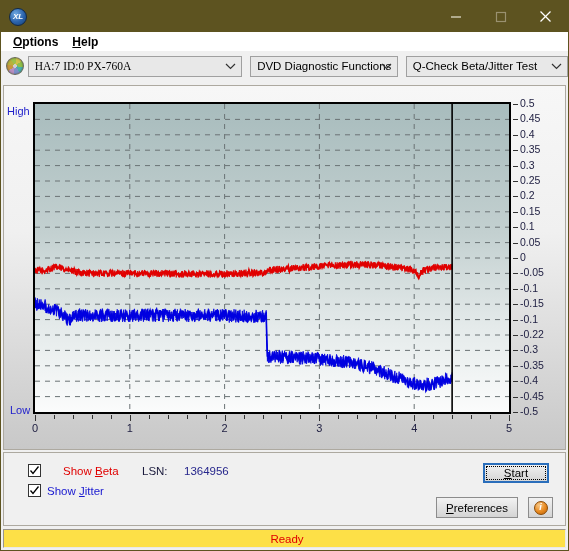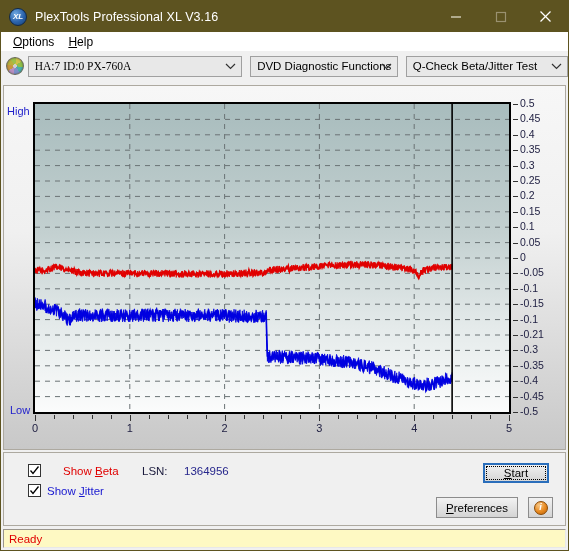--- a/index.html
+++ b/index.html
@@ -53,20 +53,21 @@
   }
   .win-btn svg { display: block; }
 
   
   .menubar {
     position: absolute; left: 0; top: 31px;
     width: 567px; height: 19px;
     background: #ffffff;
     display: flex; align-items: center;
     padding-left: 6px;
+    font-weight: bold;
   }
   .menu-item {
     font-size: 12px; color: #000;
     padding: 1px 8px 1px 6px;
     white-space: nowrap;
   }
   .menu-item u { text-decoration: underline; }
 
   
   .toolbar {
@@ -201,37 +202,36 @@
     border: 1px solid #8a4a06;
     color: #fff; font-size: 9px; font-weight: bold; font-style: italic;
     display: flex; align-items: center; justify-content: center;
     line-height: 1;
   }
 
   
   .statusbar {
     position: absolute; left: 2px; top: 528px;
     width: 563px; height: 19px;
-    background: #fef9c3;
+    background: #fde047;
     border: 1px solid #9a958c;
     border-right-color: #e8e8e8; border-bottom-color: #e8e8e8;
-    display: flex; align-items: center;
+    display: flex; align-items: center; justify-content: center;
   }
   #status-text {
     font-size: 11.5px; color: #e00000; padding-left: 5px;
   }
 </style>
 </head>
 <body>
 
 <div id="app">
 
   <div class="titlebar">
     <div class="app-icon">XL</div>
-    <div class="title-text">PlexTools Professional XL V3.16</div>
     <div class="win-btns">
       <div class="win-btn">
         <svg width="12" height="12" viewBox="0 0 12 12">
             <line x1="1" y1="6" x2="11" y2="6" stroke="#e8e4d4" stroke-width="1.2"></line>
           </svg>
       </div>
       <div class="win-btn">
         <svg width="12" height="12" viewBox="0 0 12 12">
             <rect x="1.5" y="1.5" width="9" height="9" fill="none" stroke="#9a9170" stroke-width="1.2"></rect>
           </svg>
@@ -337,21 +337,21 @@
         <div class="ytick" style="top: 165px;">0</div>
         <div style="position: absolute; left: 509px; width: 5px; height: 1px; background: rgb(51, 51, 51); top: 172px;"></div>
         <div class="ytick" style="top: 180.4px;">-0.05</div>
         <div style="position: absolute; left: 509px; width: 5px; height: 1px; background: rgb(51, 51, 51); top: 187.4px;"></div>
         <div class="ytick" style="top: 195.8px;">-0.1</div>
         <div style="position: absolute; left: 509px; width: 5px; height: 1px; background: rgb(51, 51, 51); top: 202.8px;"></div>
         <div class="ytick" style="top: 211.2px;">-0.15</div>
         <div style="position: absolute; left: 509px; width: 5px; height: 1px; background: rgb(51, 51, 51); top: 218.2px;"></div>
         <div class="ytick" style="top: 226.6px;">-0.1</div>
         <div style="position: absolute; left: 509px; width: 5px; height: 1px; background: rgb(51, 51, 51); top: 233.6px;"></div>
-        <div class="ytick" style="top: 242px;">-0.21</div>
+        <div class="ytick" style="top: 242px;">-0.22</div>
         <div style="position: absolute; left: 509px; width: 5px; height: 1px; background: rgb(51, 51, 51); top: 249px;"></div>
         <div class="ytick" style="top: 257.4px;">-0.3</div>
         <div style="position: absolute; left: 509px; width: 5px; height: 1px; background: rgb(51, 51, 51); top: 264.4px;"></div>
         <div class="ytick" style="top: 272.8px;">-0.35</div>
         <div style="position: absolute; left: 509px; width: 5px; height: 1px; background: rgb(51, 51, 51); top: 279.8px;"></div>
         <div class="ytick" style="top: 288.2px;">-0.4</div>
         <div style="position: absolute; left: 509px; width: 5px; height: 1px; background: rgb(51, 51, 51); top: 295.2px;"></div>
         <div class="ytick" style="top: 303.6px;">-0.45</div>
         <div style="position: absolute; left: 509px; width: 5px; height: 1px; background: rgb(51, 51, 51); top: 310.6px;"></div>
         <div class="ytick" style="top: 319px;">-0.5</div>

